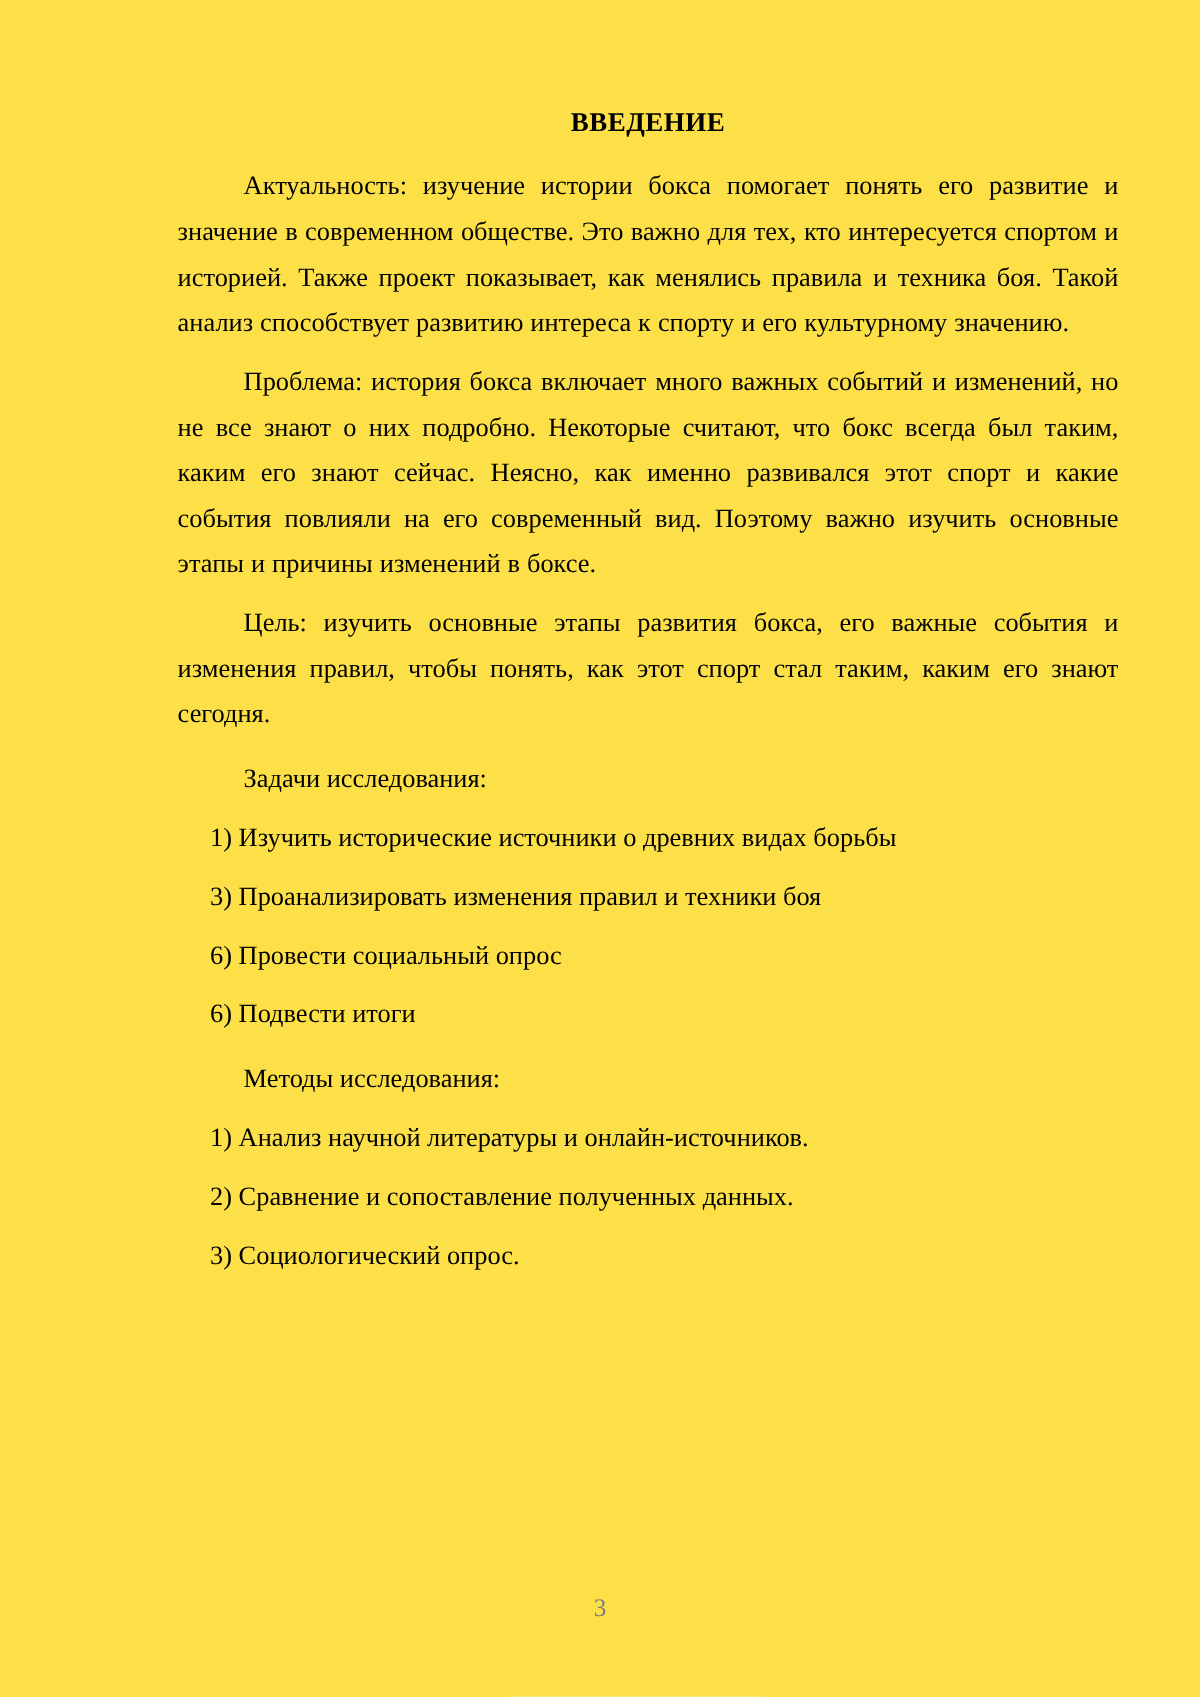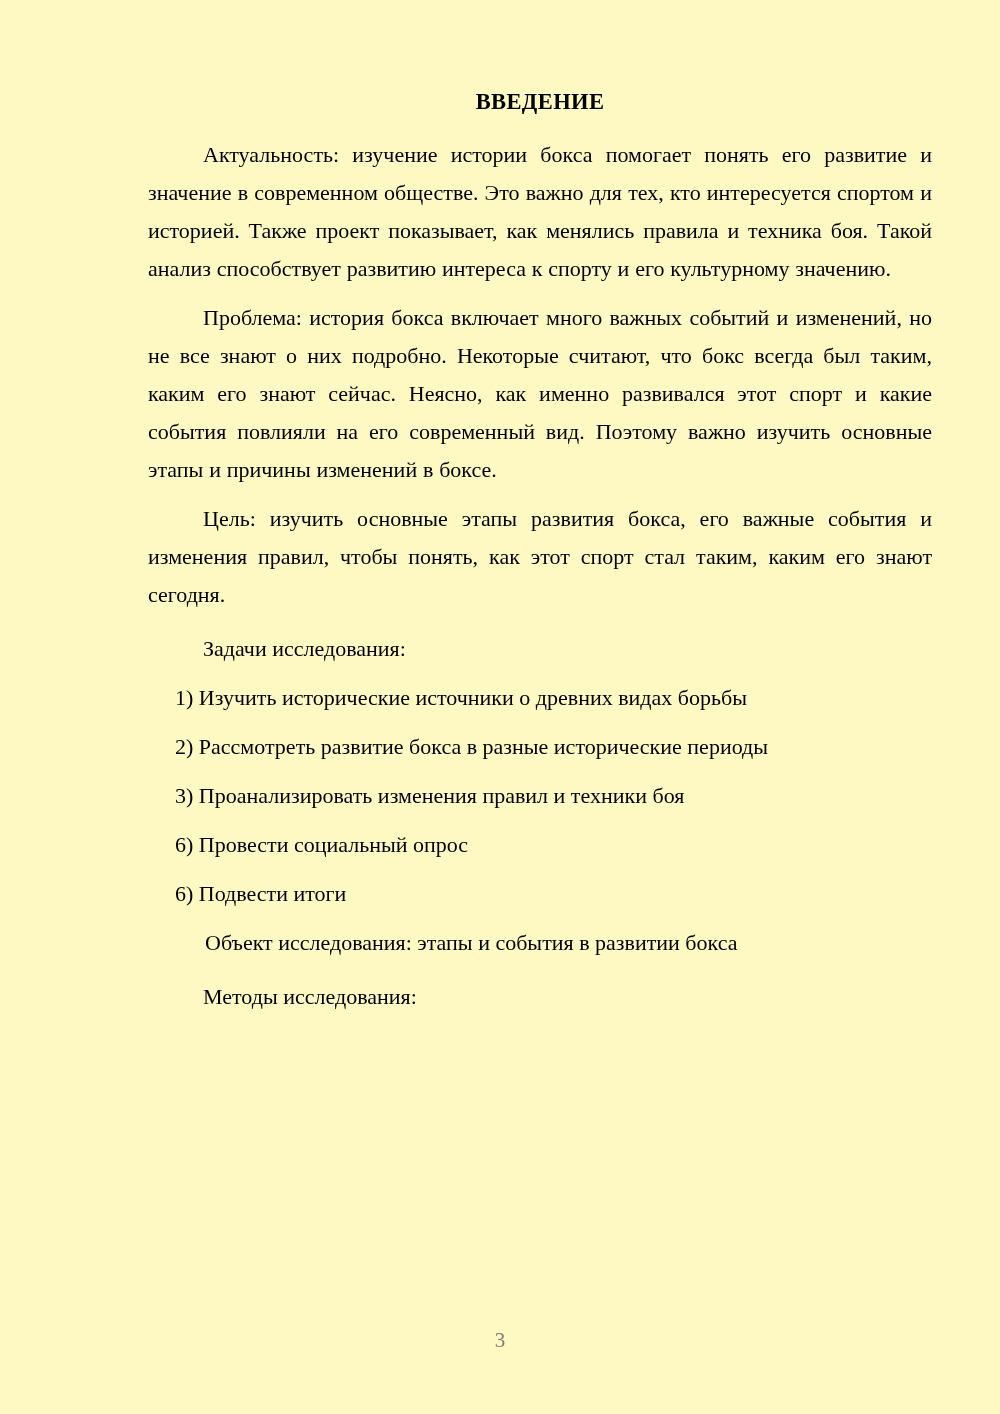--- a/index.html
+++ b/index.html
@@ -16,21 +16,21 @@
     color: #000000;
     overflow: hidden;
   }
 
   .page {
     position: absolute;
     left: 0;
     top: 0;
     width: 1000px;
     height: 1414px;
-    background: #fef9c3;
+    background: #fde047;
     box-sizing: border-box;
   }
 
   .content {
     position: absolute;
     left: 148px;
     top: 88px;
     width: 784px;
   }
 
@@ -109,30 +109,33 @@
     <p class="para">Актуальность: изучение истории бокса помогает понять его развитие и значение в современном обществе. Это важно для тех, кто интересуется спортом и историей. Также проект показывает, как менялись правила и техника боя. Такой анализ способствует развитию интереса к спорту и его культурному значению.</p>
 
     <p class="para">Проблема: история бокса включает много важных событий и изменений, но не все знают о них подробно. Некоторые считают, что бокс всегда был таким, каким его знают сейчас. Неясно, как именно развивался этот спорт и какие события повлияли на его современный вид. Поэтому важно изучить основные этапы и причины изменений в боксе.</p>
 
     <p class="para">Цель: изучить основные этапы развития бокса, его важные события и изменения правил, чтобы понять, как этот спорт стал таким, каким его знают сегодня.</p>
 
     <p class="subhead">Задачи исследования:</p>
 
     <ul class="list">
       <li class="list-item">1) Изучить исторические источники о древних видах борьбы</li>
-      <li class="list-item">2) Рассмотреть развитие бокса в разные исторические периоды</li>
       <li class="list-item">3) Проанализировать изменения правил и техники боя</li>
       <li class="list-item">6) Провести социальный опрос</li>
       <li class="list-item">6) Подвести итоги</li>
     </ul>
 
-    <p class="indent-line">Объект исследования: этапы и события в развитии бокса</p>
 
 
 
     <p class="subhead">Методы исследования:</p>
 
+    <ul class="list">
+      <li class="list-item">1) Анализ научной литературы и онлайн-источников.</li>
+      <li class="list-item">2) Сравнение и сопоставление полученных данных.</li>
+      <li class="list-item">3) Социологический опрос.</li>
+    </ul>
 
   </div>
 
   <div class="page-number">3</div>
 
 </div>
 
 </body></html>

